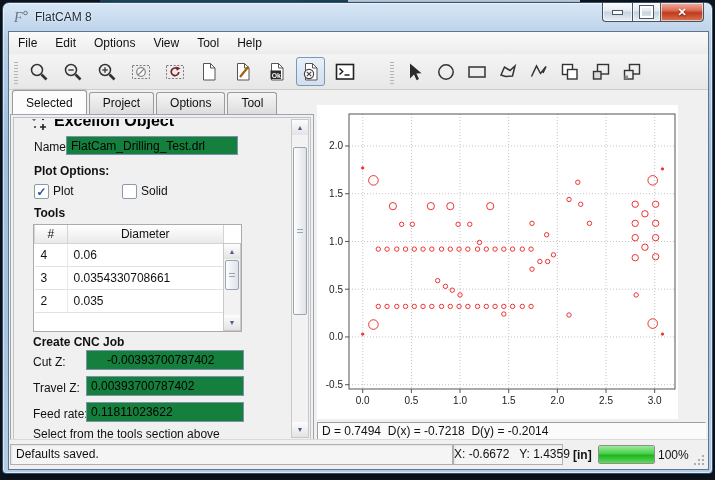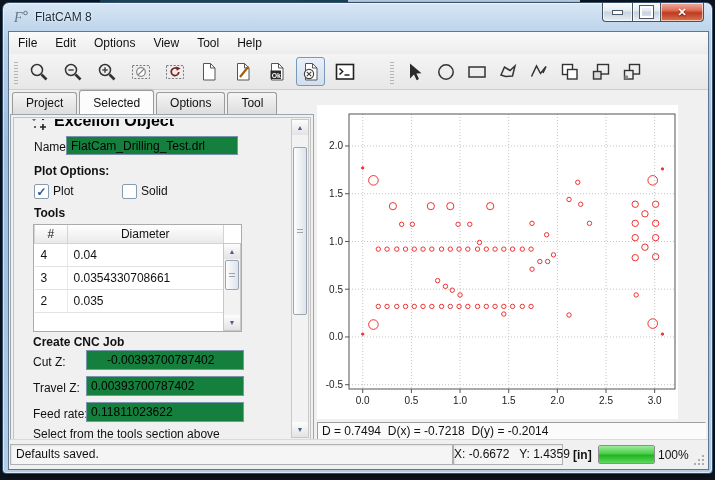--- a/index.html
+++ b/index.html
@@ -258,22 +258,22 @@
             <svg width="22" height="22" viewBox="0 0 22 22">
               <rect x="8.5" y="3.5" width="10" height="9.5" fill="none" stroke="#333" stroke-width="1.4"></rect>
               <rect x="3.5" y="9.5" width="8.5" height="8.5" fill="#efefef" stroke="#333" stroke-width="1.4"></rect>
               <rect x="3.5" y="14.5" width="3.5" height="3.5" fill="#8a8a8a"></rect>
             </svg>
           </div>
         </span>
     </div>
 
     <div id="tabbar">
+        <div class="tab active">Selected</div>
         <div class="tab">Project</div>
-        <div class="tab active">Selected</div>
         <div class="tab">Options</div>
         <div class="tab">Tool</div>
       </div>
 
     <div id="panel-frame">
       <div id="panel-inner">
         <div id="panel-viewport">
           <svg id="drill-icon" viewBox="0 0 18 18">
             <path d="M3 2 v4 M1 4 h4" stroke="#555" stroke-width="1.2"></path>
             <circle cx="12" cy="4" r="1.2" fill="#333"></circle>
@@ -298,21 +298,21 @@
             <table>
               <thead>
                   <tr>
                 <th>#</th>
                 <th>Diameter</th>
               </tr>
                 </thead>
               <tbody id="tools-tbody">
                   <tr>
                     <td class="idx">4</td>
-                    <td>0.04</td>
+                    <td>0.06</td>
                   </tr>
                   <tr>
                     <td class="idx">3</td>
                     <td>0.0354330708661</td>
                   </tr>
                   <tr>
                     <td class="idx">2</td>
                     <td>0.035</td>
                   </tr>
                 </tbody>

